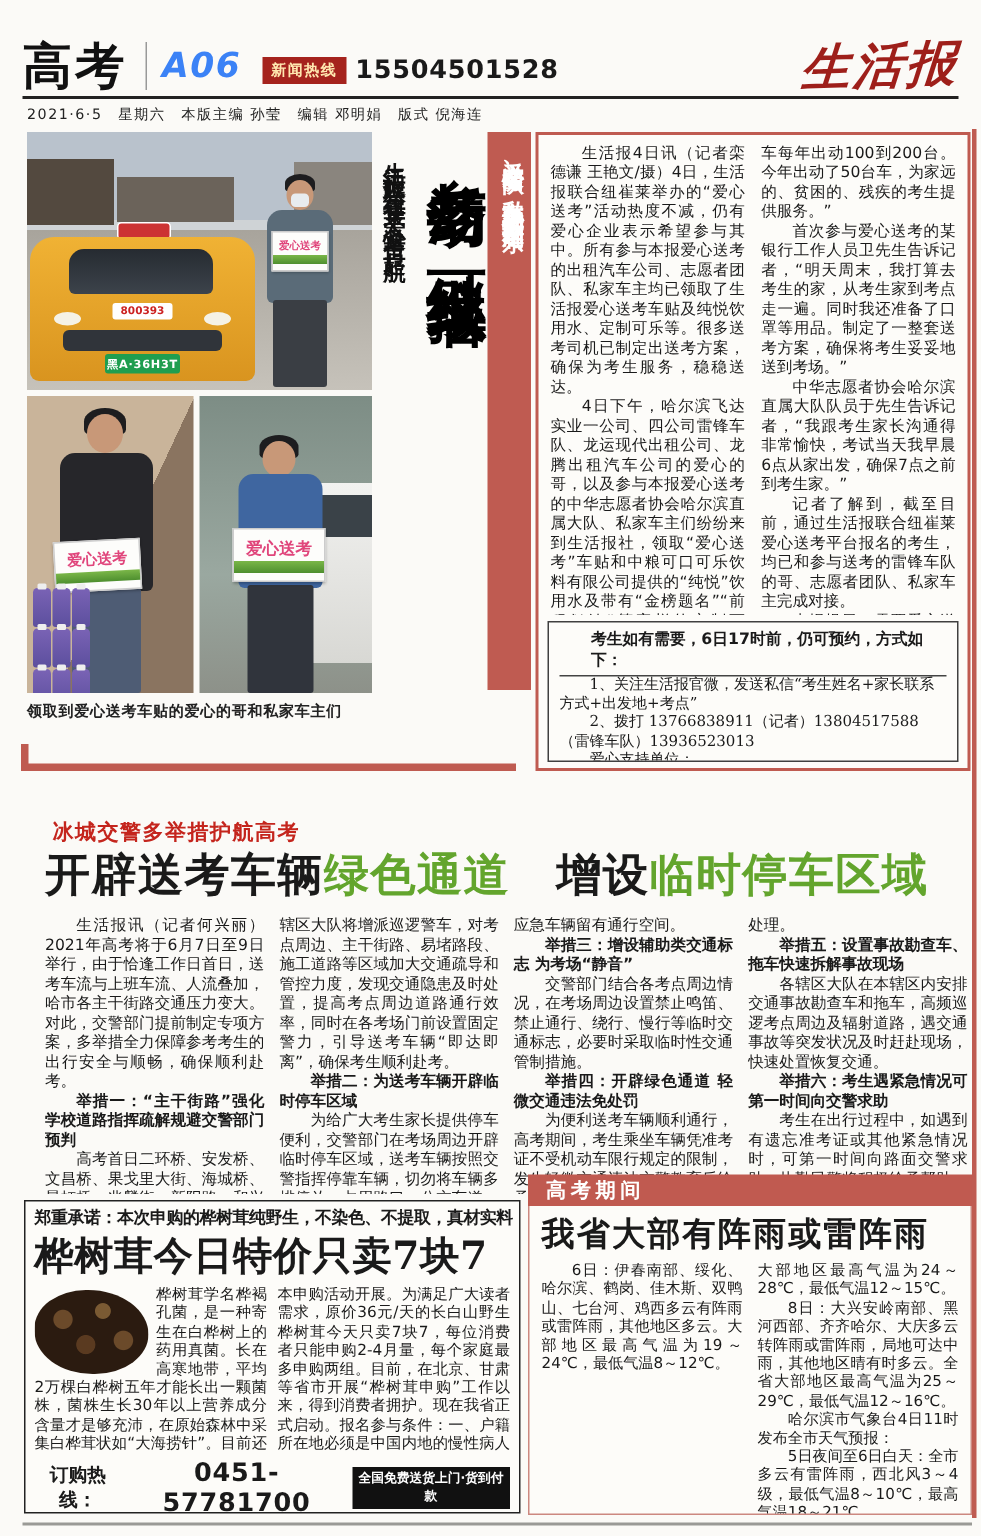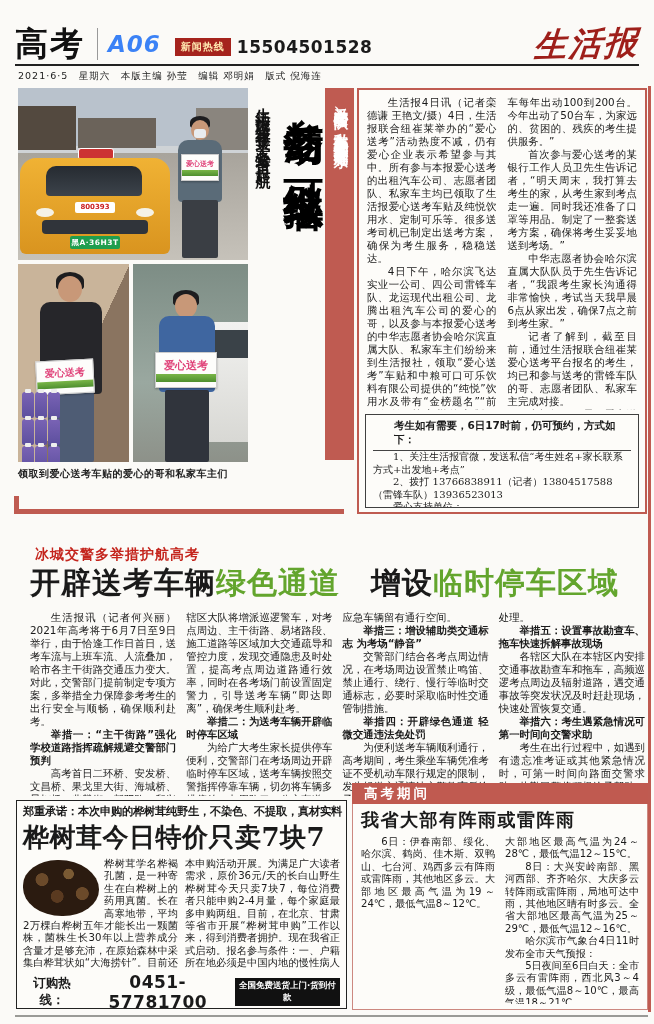--- a/index.html
+++ b/index.html
@@ -94,21 +94,21 @@
     border-radius:46% 54% 48% 52%; }
   #ad-hotline { margin-top:4px; text-align:center; display:flex; align-items:center; justify-content:center; gap:5px; }
   #ad-hotline .lbl { font-size:12.5px; font-weight:bold; }
   #ad-hotline .num { font-size:17px; font-weight:900; letter-spacing:0.5px; }
   #ad-hotline .badge { background:#111; color:#fff; font-size:8.5px; font-weight:bold; padding:2px 4px; }
 
   
   #weather-box { position:absolute; left:352px; top:783px; width:296px; height:227px; }
   #weather-tag { height:21px; background:#c05a50; color:#fff; font-size:13.5px; font-weight:bold; letter-spacing:3px; padding:2px 0 0 12px; }
   #weather-body { height:206px; border:1px solid #cc8880; border-top:none; background:#fdfcf9; padding:3px 8px; overflow:hidden; }
-  #weather-headline { font-family:"DejaVu Serif","Liberation Serif",serif; font-size:18px; font-weight:900; letter-spacing:1.5px; white-space:nowrap; margin:1px 0 4px; }
+  #weather-headline { font-family:"DejaVu Serif","Liberation Serif",serif; font-size:22px; font-weight:900; letter-spacing:1.5px; white-space:nowrap; margin:1px 0 4px; }
   #weather-cols { display:flex; gap:10px; height:168px; overflow:hidden; }
   .ncol { flex:1; }
   .ncol p { font-size:10.1px; line-height:12.4px; }
 
   
   #right-red-rule { position:absolute; left:648px; top:86px; width:2.5px; height:926px; background:#bf5b51; }
   #bottom-rule { position:absolute; left:15px; top:1015px; width:633px; height:1.5px; background:#9a9a96; }
 </style>
 </head>
 <body>

